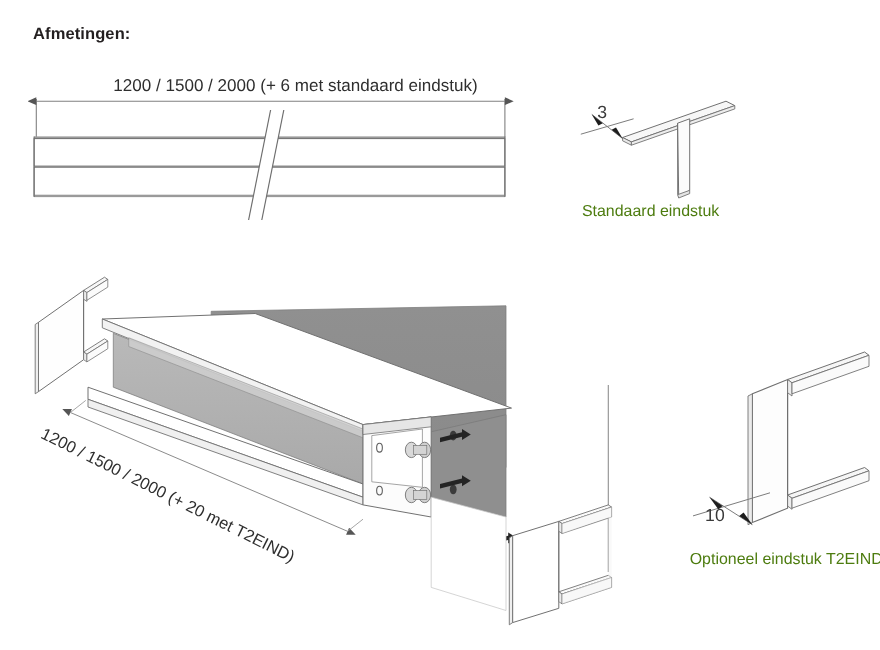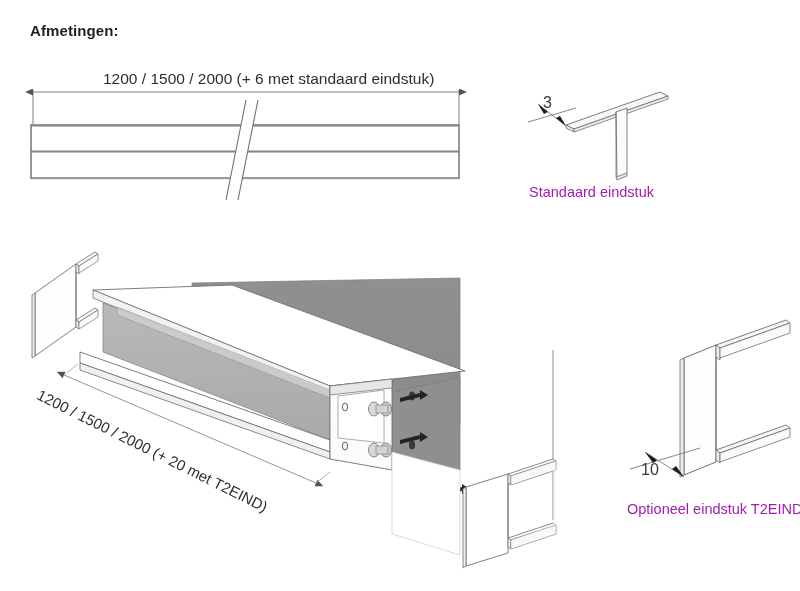--- a/index.html
+++ b/index.html
@@ -31,21 +31,21 @@
   .svg-layer {
     position: absolute;
     left: 0;
     top: 0;
     width: 800px;
     height: 591px;
   }
   .cap-label {
     position: absolute;
     font-size: 14.5px;
-    color: #a21caf;
+    color: #4d7c0f;
     white-space: nowrap;
   }
   #standard-cap-label {
     left: 529px;
     top: 184px;
   }
   #optional-cap-label {
     left: 627px;
     top: 501px;
   }

